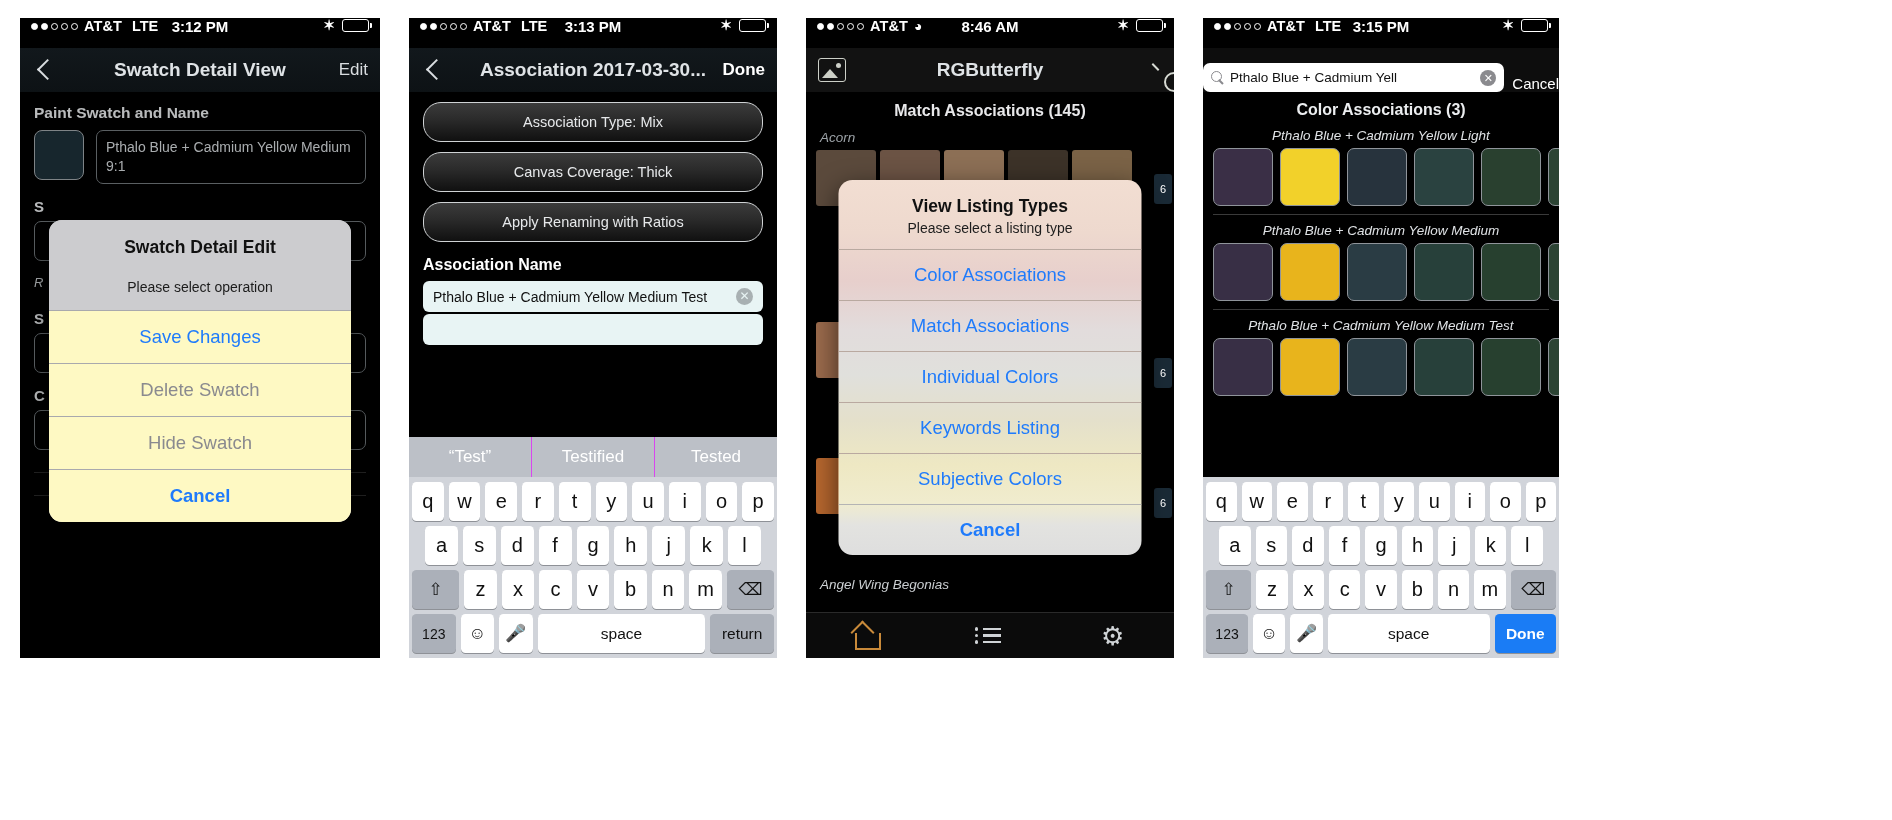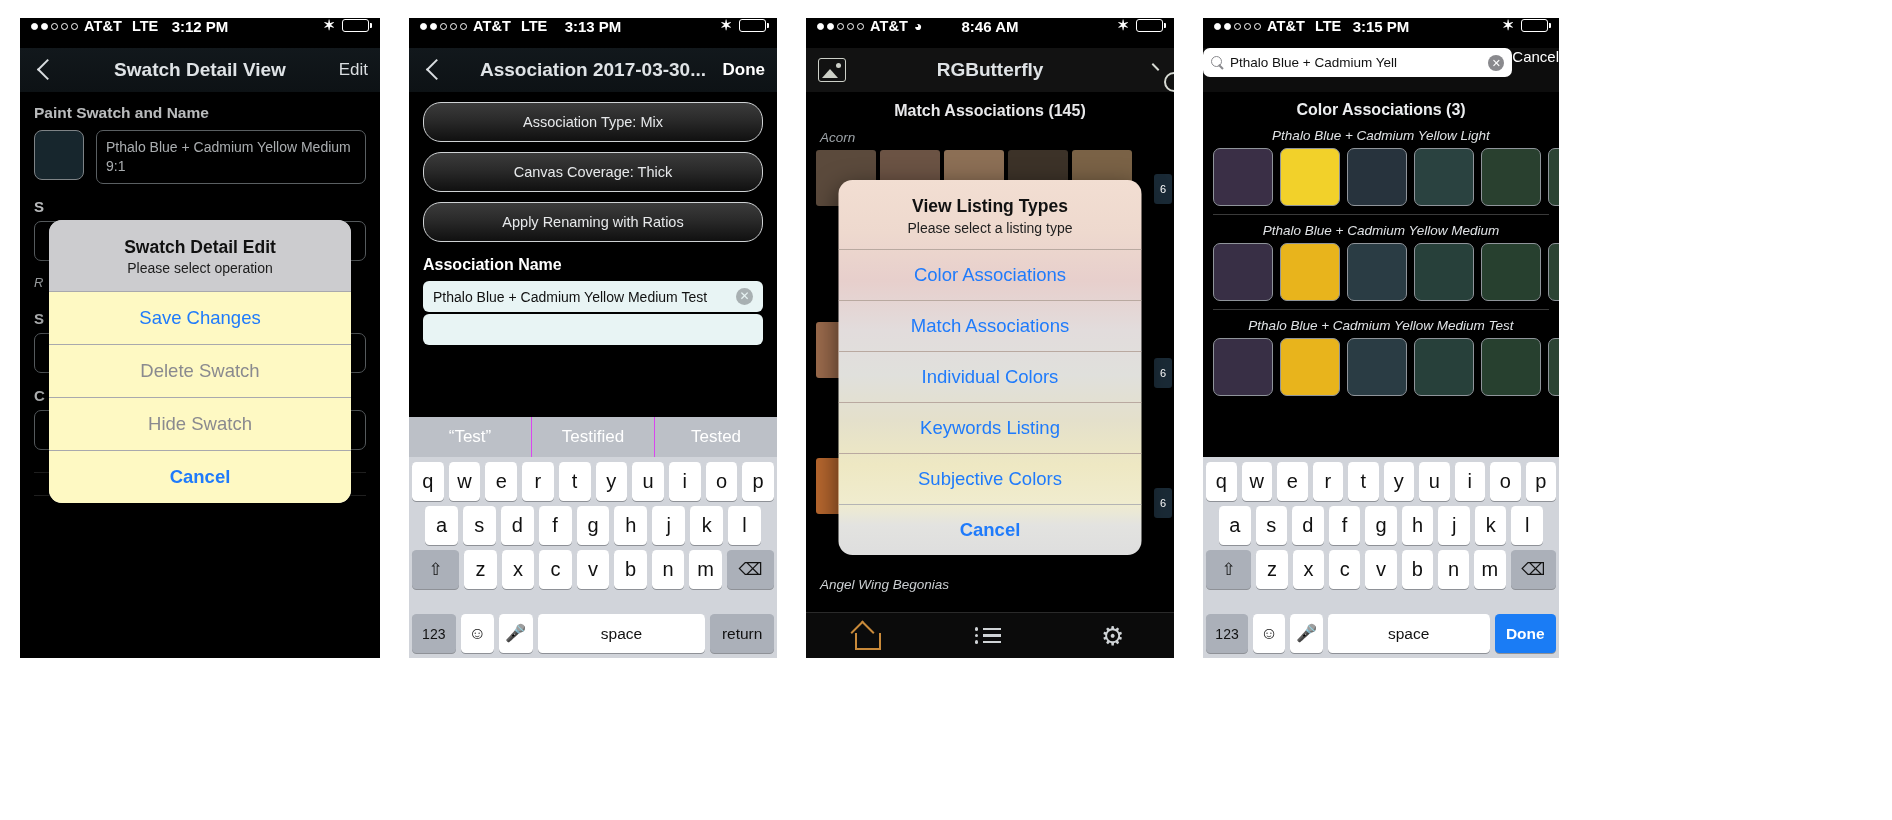--- a/index.html
+++ b/index.html
@@ -133,21 +133,21 @@
   }
   .alert {
     position: absolute; left: 50%; transform: translateX(-50%);
     width: 302px; border-radius: 13px; overflow: hidden;
     background: #c9c9ce;
     box-shadow: 0 6px 22px rgba(0,0,0,.55);
     font-family: "Liberation Sans", sans-serif;
   }
   .alert-head { padding: 17px 30px 15px; text-align: center; background: #cccccf; }
   .alert-title { font-size: 17.5px; font-weight: bold; color: #111; }
-  .alert-sub { font-size: 14px; color: #1c1c1c; margin-top: 2px; }
+  .alert-sub { font-size: 14px; color: #1c1c1c; margin-top: 21px; }
   .alert-btn {
     text-align: center; font-size: 18.5px; padding: 15px 6px;
     border-top: 1px solid #a9a9ad; color: #1f7bfb; cursor: pointer;
     background: #fef9c3;
   }
   .alert-btn.disabled { color: #8a8a8f; cursor: default; }
   .alert-btn.cancel { font-weight: bold; }
 
   
   .pill {
@@ -193,21 +193,21 @@
     height: 39px; min-width: 30px; flex: 1;
     display: flex; align-items: center; justify-content: center;
     font-size: 20px; color: #111; cursor: pointer;
   }
   .krow.r2 { padding-left: 16px; padding-right: 16px; }
   .key.wide { flex: 1.45; background: #abb0b9; font-size: 17px; }
   .key.space { flex: 5; font-size: 15.5px; }
   .key.fn { flex: 1.3; background: #abb0b9; font-size: 14px; }
   .key.ret { flex: 1.9; background: #abb0b9; font-size: 15.5px; }
   .key.done { flex: 1.9; background: #1a7cf5; color: #fff; font-size: 15.5px; font-weight: bold; }
-  .krow.r4 { padding: 5px 3px 0; margin-top: 20px; }
+  .krow.r4 { padding: 5px 3px 0; }
   .key.icon { font-size: 17px; }
 
   
   .p3-head {
     text-align: center; color: #e8e8ea; font-size: 16px; font-weight: bold;
     padding: 10px 0 6px;
   }
   .photo-icon {
     width: 28px; height: 24px; border: 1.6px solid #cdd0c8; border-radius: 3px;
     position: relative; overflow: hidden; z-index: 3;
@@ -294,21 +294,21 @@
   .sheet-title { font-size: 17.5px; font-weight: bold; color: #111; }
   .sheet-sub { font-size: 14px; color: #1d1d1d; margin-top: 3px; }
   .sheet-btn {
     text-align: center; font-size: 18.5px; padding: 14px 6px;
     border-top: 1px solid #b9a9a0; color: #1f7bfb; cursor: pointer;
   }
   .sheet-btn.cancel { font-weight: bold; border-top: 1px solid #b4b4b4; }
 
   
   .searchbar {
-    height: 44px; display: flex; align-items: flex-start; 
+    height: 44px; display: flex; align-items: flex-end; gap: 8px;
     padding: 0 0; background: #0d0d0d;
   }
   .search-field {
     flex: 1; height: 29px; border-radius: 7px; background: #fff;
     display: flex; align-items: center; gap: 6px; padding: 0 8px;
     font-size: 13.5px; color: #111; overflow: hidden;
   }
   .mag {
     width: 13px; height: 13px; position: relative; flex: 0 0 13px;
   }

